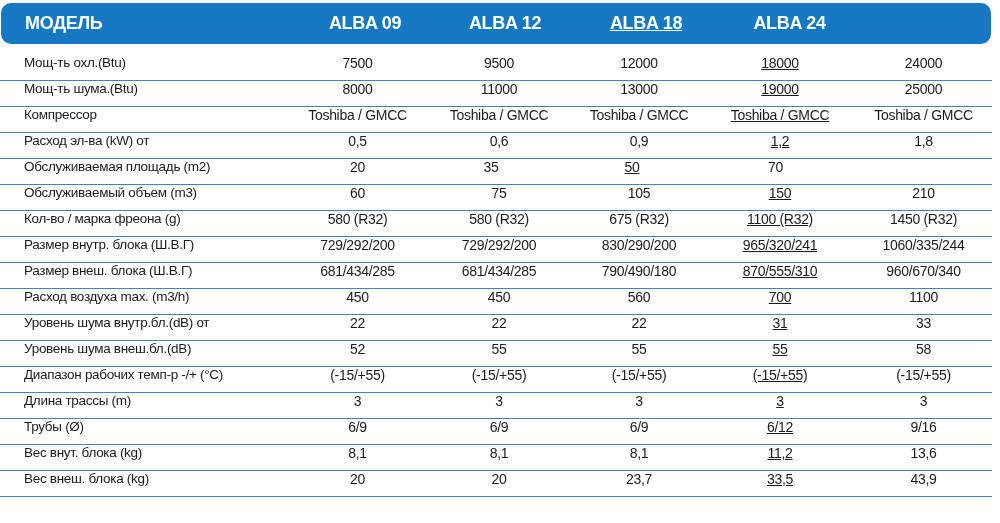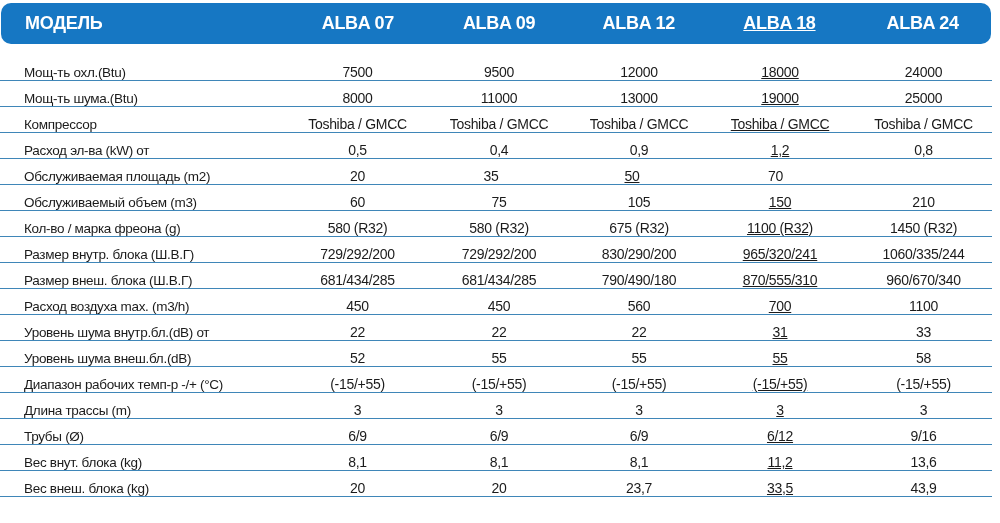--- a/index.html
+++ b/index.html
@@ -8,39 +8,38 @@
   .header {
     position: absolute; left: 1px; top: 3px; width: 990px; height: 41px;
     background: #1677c3; border-radius: 10px;
     display: flex; align-items: center;
   }
   .header .hcell { color: #ffffff; font-weight: bold; font-size: 18px; letter-spacing: -0.3px; }
   .header .hlabel { width: 290px; padding-left: 24px; box-sizing: border-box; }
   .header .hmodel { text-align: center; }
   .rows { position: absolute; left: 0; top: 55px; width: 992px; }
   .row {
-    display: flex; align-items: flex-end; height: 25px;
+    display: flex; align-items: flex-start; height: 25px;
     border-bottom: 1.6px solid #3f86b8;
     box-sizing: content-box;
   }
   .row .label { width: 290px; padding-left: 24px; box-sizing: border-box; font-size: 13.5px; letter-spacing: -0.3px; white-space: nowrap; }
   .row .val { text-align: center; font-size: 14px; letter-spacing: -0.3px; white-space: nowrap; }
   .c1 { width: 135px; margin-left: 0px; }
   .c2 { width: 148px; }
   .c3 { width: 132px; }
   .c4 { width: 150px; text-decoration: underline; }
   .c5 { width: 137px; }
 </style>
 </head>
 <body>
 
 <div class="wrap">
   <div class="header">
     <div class="hcell hlabel">МОДЕЛЬ</div>
-    <div class="hcell hmodel c1">ALBA 07</div>
     <div class="hcell hmodel c2">ALBA 09</div>
     <div class="hcell hmodel c3">ALBA 12</div>
     <div class="hcell hmodel c4">ALBA 18</div>
     <div class="hcell hmodel c5">ALBA 24</div>
   </div>
 
   <div class="rows" id="rows">
       <div class="row">
         <div class="label">Мощ-ть охл.(Btu)</div>
         <div class="val c1">7500</div>
@@ -61,24 +60,24 @@
         <div class="label">Компрессор</div>
         <div class="val c1">Toshiba / GMCC</div>
         <div class="val c2">Toshiba / GMCC</div>
         <div class="val c3">Toshiba / GMCC</div>
         <div class="val c4">Toshiba / GMCC</div>
         <div class="val c5">Toshiba / GMCC</div>
       </div>
       <div class="row">
         <div class="label">Расход эл-ва (kW) от</div>
         <div class="val c1">0,5</div>
-        <div class="val c2">0,4</div>
+        <div class="val c2">0,6</div>
         <div class="val c3">0,9</div>
         <div class="val c4">1,2</div>
-        <div class="val c5">0,8</div>
+        <div class="val c5">1,8</div>
       </div>
       <div class="row">
         <div class="label">Обслуживаемая площадь (m2)</div>
         <div class="val c1">20</div>
         <div class="val c3">35</div>
         <div class="val c4">50</div>
         <div class="val c5">70</div>
       </div>
       <div class="row">
         <div class="label">Обслуживаемый объем (m3)</div>

